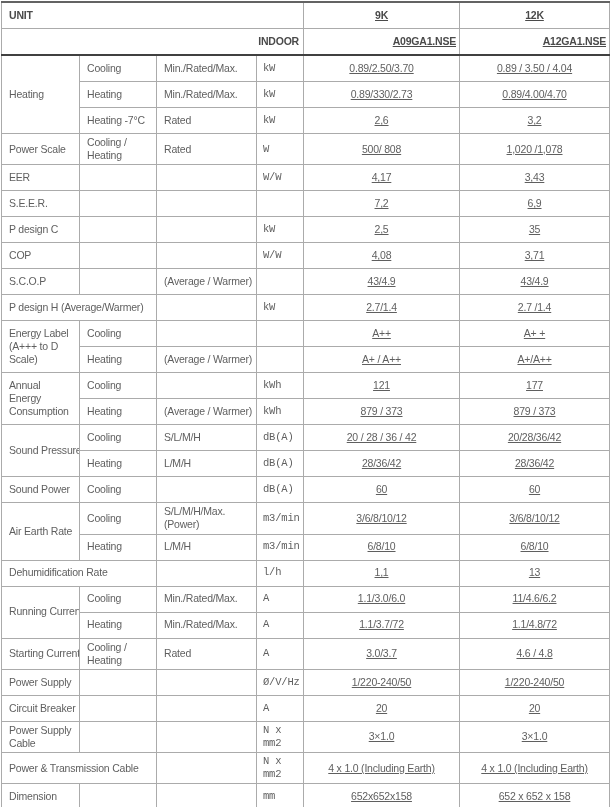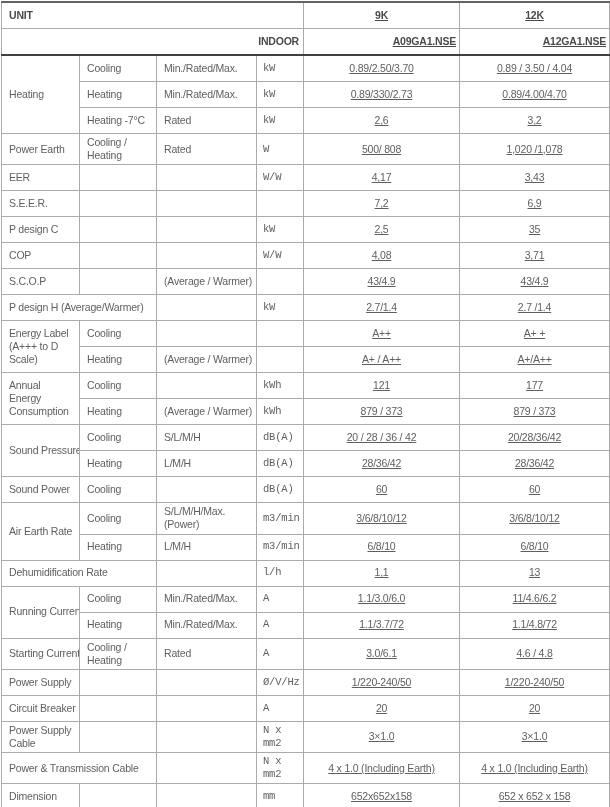--- a/index.html
+++ b/index.html
@@ -95,21 +95,21 @@
           <td class="k-value-12k">0.89/4.00/4.70</td>
         </tr>
         <tr>
           <td class="k-sublabel">Heating -7°C</td>
           <td class="k-mode">Rated</td>
           <td class="k-unit">kW</td>
           <td class="k-value-9k">2,6</td>
           <td class="k-value-12k">3,2</td>
         </tr>
         <tr>
-          <td class="k-label">Power Earth</td>
+          <td class="k-label">Power Scale</td>
           <td class="k-sublabel">Cooling / Heating</td>
           <td class="k-mode">Rated</td>
           <td class="k-unit">W</td>
           <td class="k-value-9k">500/ 808</td>
           <td class="k-value-12k">1,020 /1,078</td>
         </tr>
         <tr>
           <td class="k-label">EER</td>
           <td class="k-sublabel"></td>
           <td class="k-mode"></td>
@@ -244,21 +244,21 @@
           <td class="k-mode">Min./Rated/Max.</td>
           <td class="k-unit">A</td>
           <td class="k-value-9k">1.1/3.7/72</td>
           <td class="k-value-12k">1.1/4.8/72</td>
         </tr>
         <tr>
           <td class="k-label nw">Starting Current</td>
           <td class="k-sublabel">Cooling / Heating</td>
           <td class="k-mode">Rated</td>
           <td class="k-unit">A</td>
-          <td class="k-value-9k">3.0/6.1</td>
+          <td class="k-value-9k">3.0/3.7</td>
           <td class="k-value-12k">4.6 / 4.8</td>
         </tr>
         <tr>
           <td class="k-label">Power Supply</td>
           <td class="k-sublabel"></td>
           <td class="k-mode"></td>
           <td class="k-unit">Ø/V/Hz</td>
           <td class="k-value-9k">1/220-240/50</td>
           <td class="k-value-12k">1/220-240/50</td>
         </tr>

